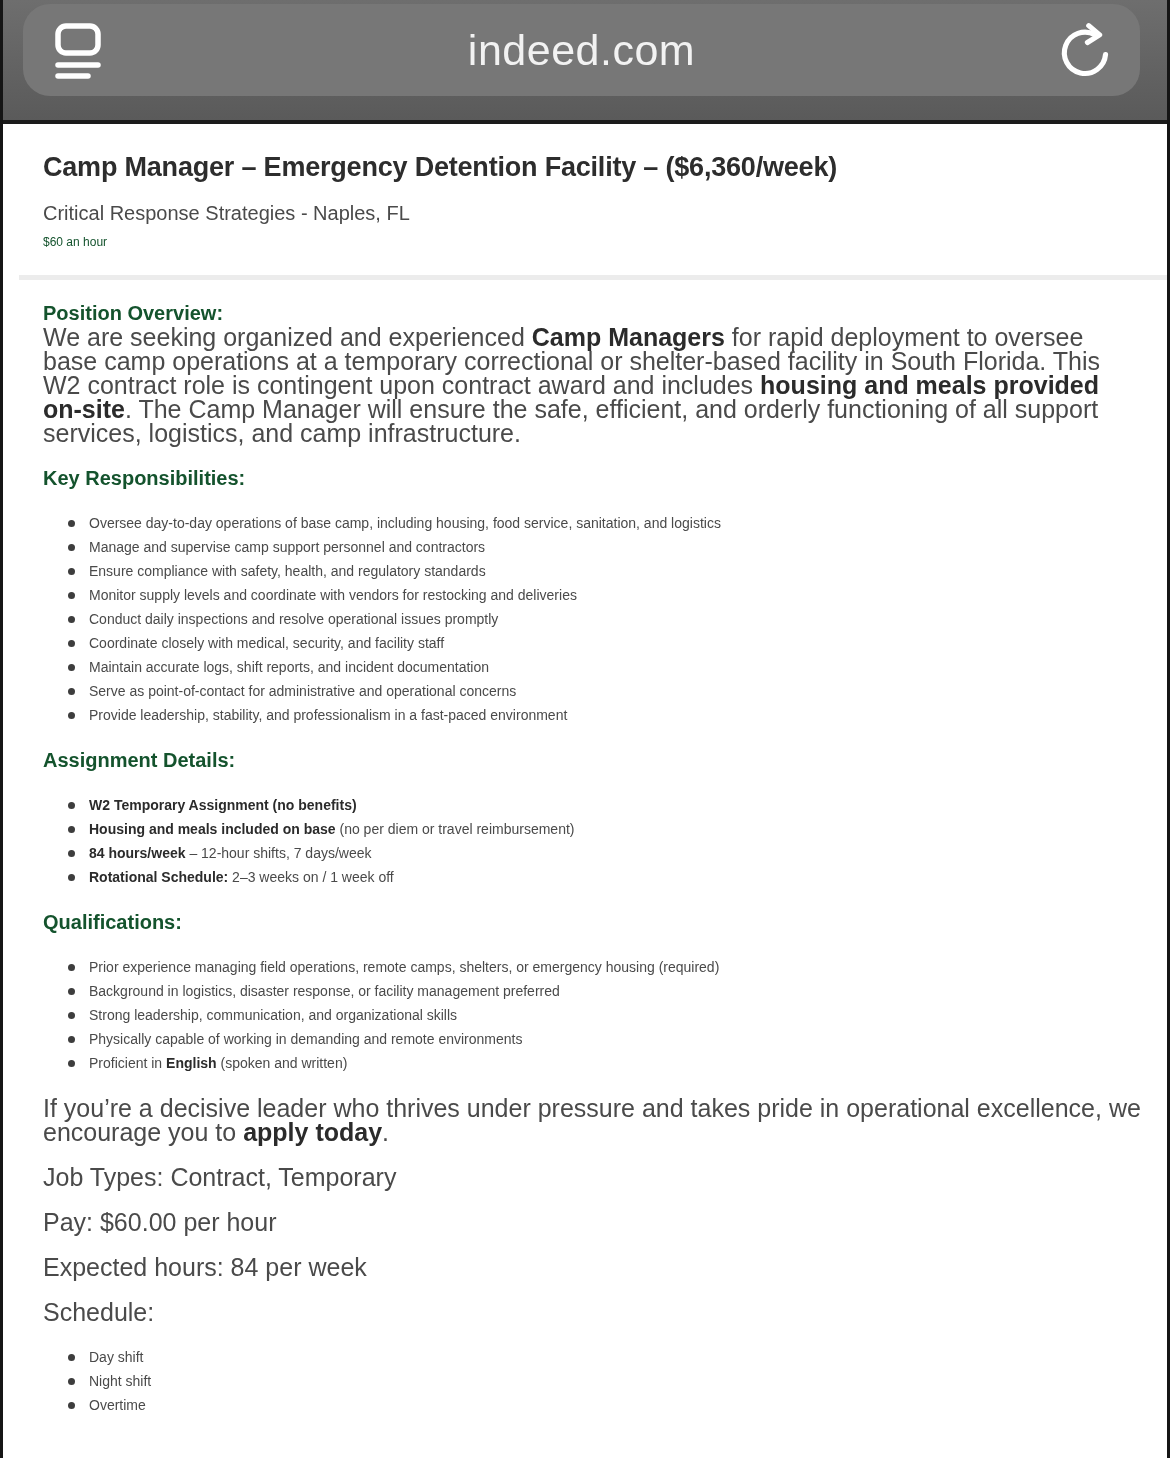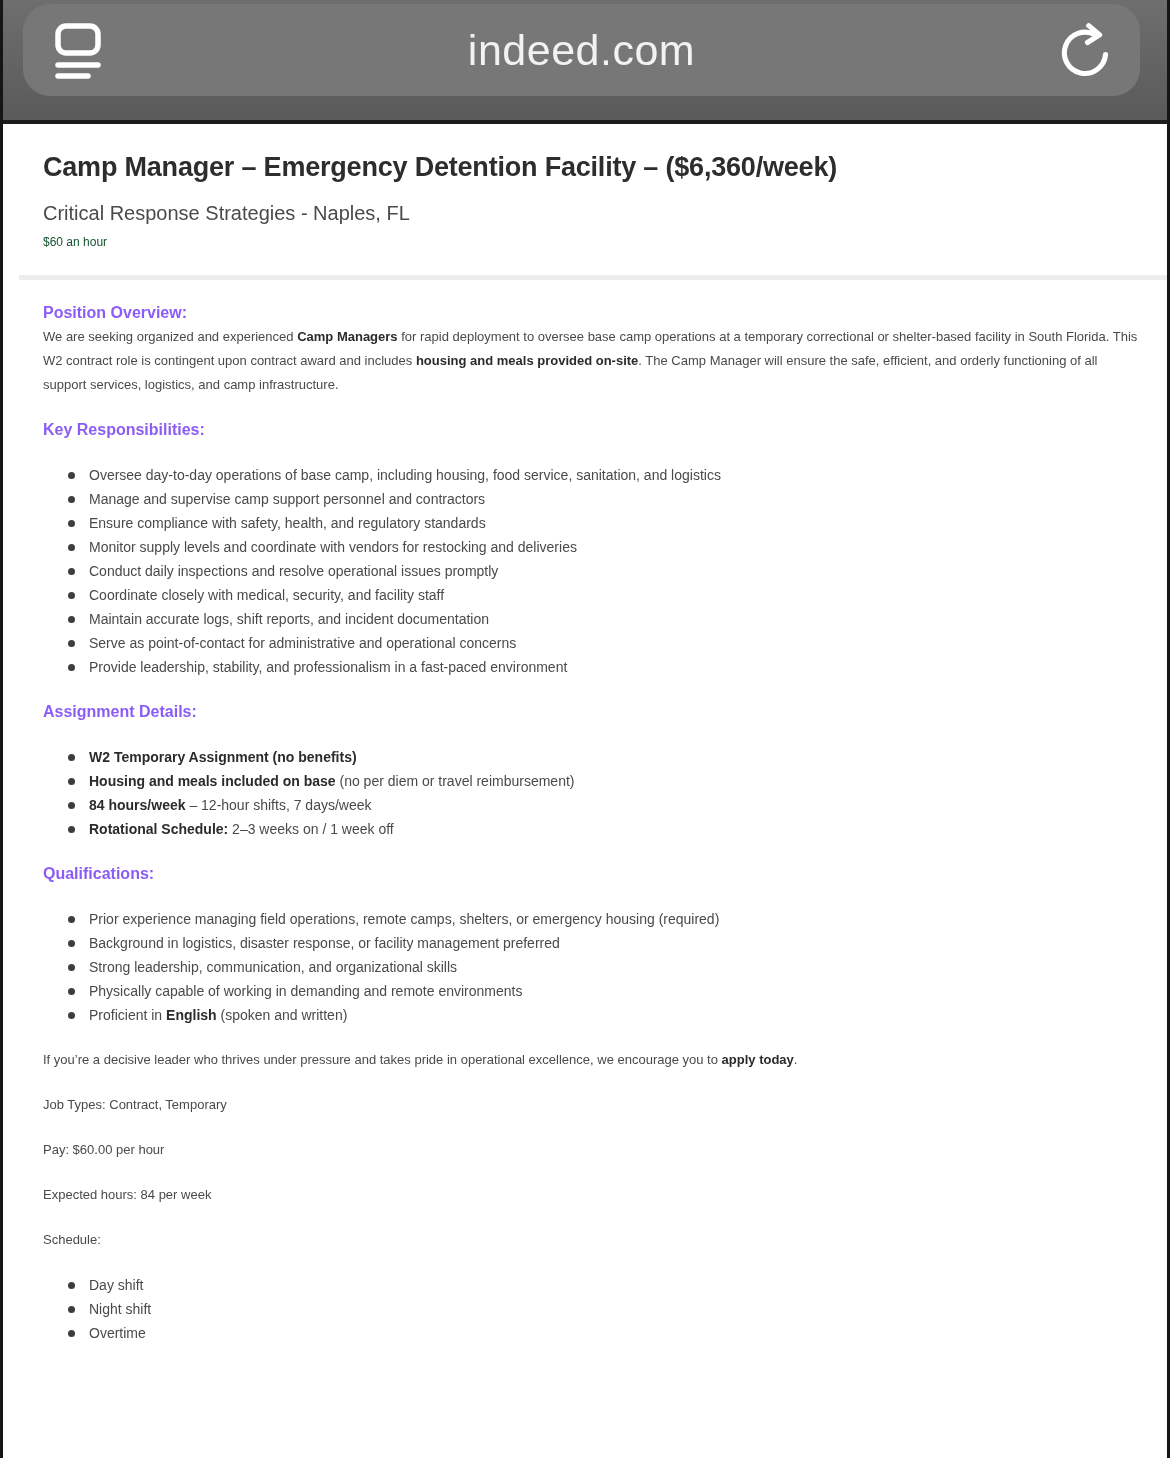--- a/index.html
+++ b/index.html
@@ -39,24 +39,24 @@
   }
   .pad { padding:0 24px; }
   .job-title {
     margin:27px 0 0; font-size:27px; line-height:33px; font-weight:700;
     color:#2d2d2d; letter-spacing:-0.2px;
   }
   .company-line { margin:17px 0 0; font-size:20px; line-height:24px; color:#4a4a4a; }
   .wage-line { margin:5px 0 0; font-size:12px; line-height:24px; color:#14532d; }
   .divider { height:5px; background:#ececec; margin-top:21px; }
   .sec-heading {
-    margin:21px 0 0; font-size:16px; line-height:24px;
-    font-weight:700; color:#8b5cf6;
+    margin:21px 0 0; font-size:20px; line-height:24px;
+    font-weight:700; color:#14532d;
   }
-  p.body-text { margin:21px 0 0; font-size:13px; line-height:24px; color:#4a4a4a; }
+  p.body-text { margin:21px 0 0; font-size:25px; line-height:24px; color:#4a4a4a; }
   p.body-text.tight { margin:0; }
   strong { font-weight:700; color:#2b2b2b; }
   ul.bullets { margin:21px 0 0; padding:0 0 0 46px; list-style:none; }
   ul.bullets li {
     position:relative; font-size:14px; line-height:24px; color:#4a4a4a;
   }
   ul.bullets li::before {
     content:""; position:absolute; left:-21px; top:9px;
     width:7px; height:7px; border-radius:50%; background:#3d3d3d;
   }

